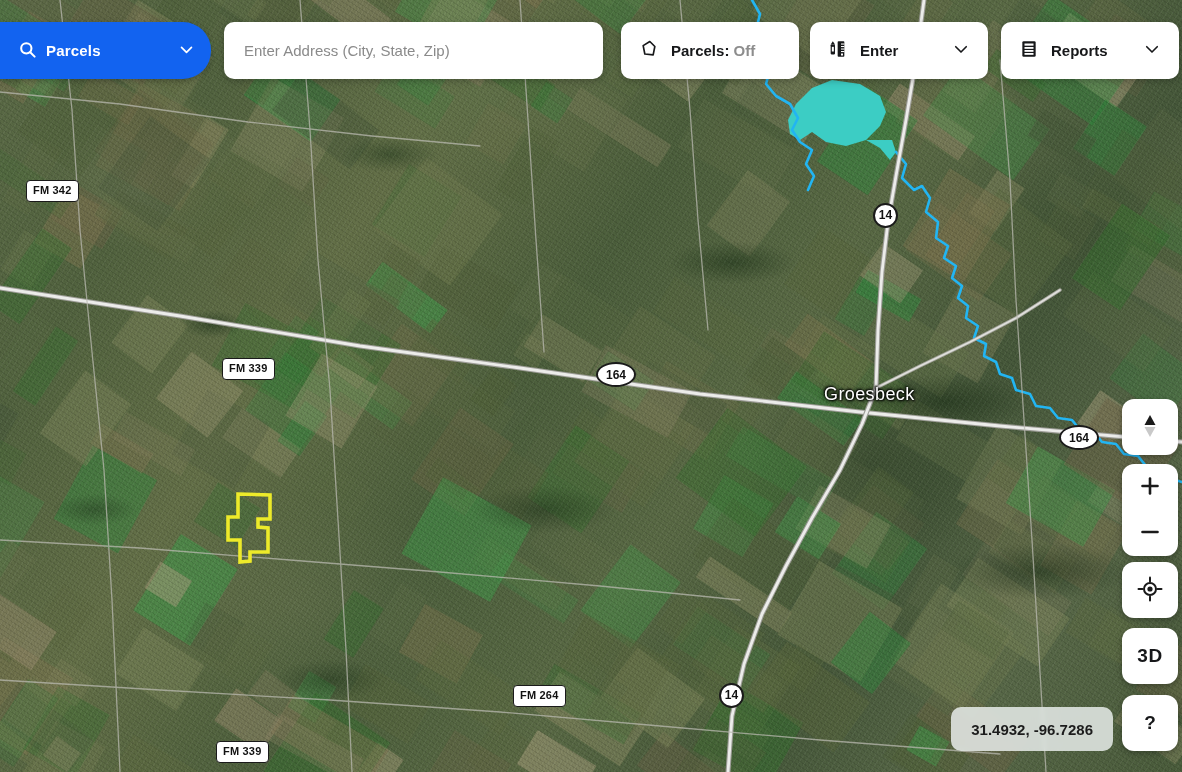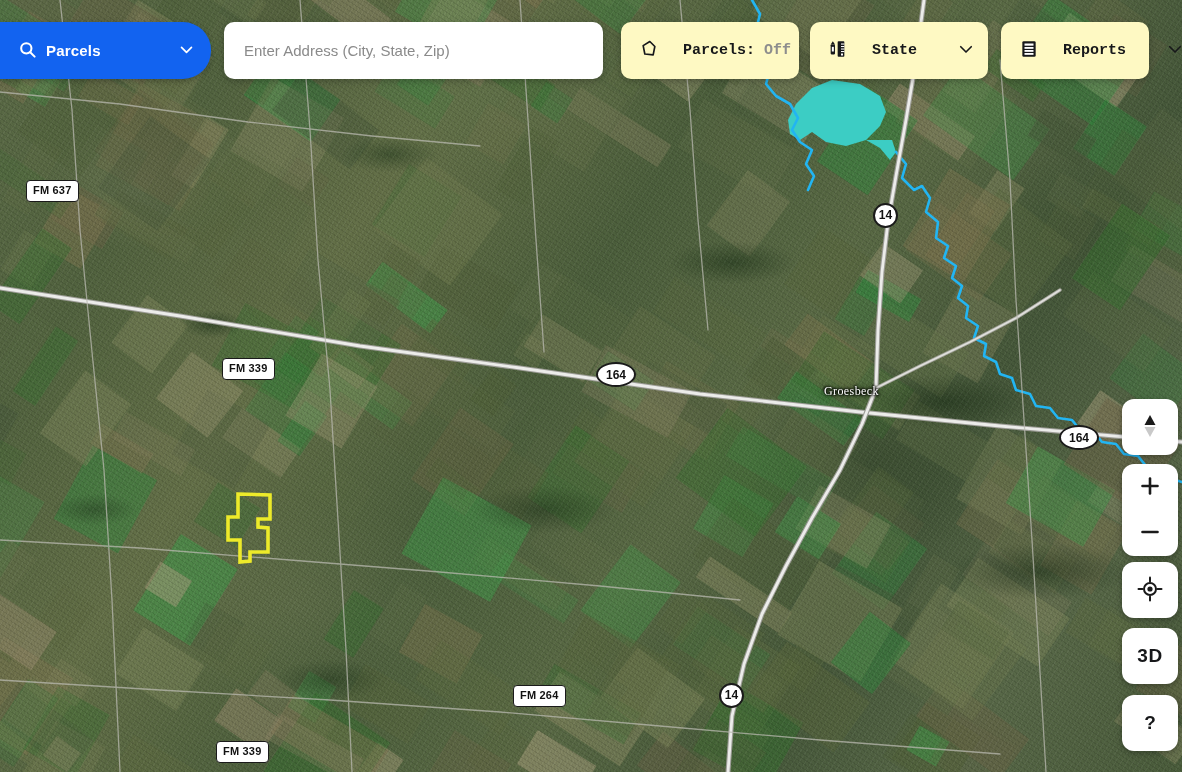--- a/index.html
+++ b/index.html
@@ -92,27 +92,26 @@
   .shield.circle {
     border-radius: 50%;
     font-size: 12px;
     width: 25px; height: 25px;
     line-height: 21px;
     border-width: 2px;
   }
   .place-label {
     position: absolute;
     color: #ffffff;
-    font-size: 12px;
+    font-size: 18px;
     letter-spacing: .4px;
     white-space: nowrap;
     text-shadow:
       0 0 3px rgba(0,0,0,.95), 0 0 6px rgba(0,0,0,.8),
       1px 1px 2px rgba(0,0,0,.9), -1px -1px 2px rgba(0,0,0,.9);
-    font-family: Liberation Serif, serif;
   }
 
   .address-btn {
     position: absolute;
     left: 0; top: 22px;
     height: 57px;
     width: 211px;
     background: #1263f0;
     border: none;
     border-radius: 0 28px 28px 0;
@@ -152,43 +151,43 @@
     font-size: 15px;
     color: #2a2a2a;
     background: transparent;
   }
   .address-input::placeholder { color: #8a8a8a; }
 
   .pill {
     position: absolute;
     top: 22px;
     height: 57px;
-    background: #fef9c3;
+    background: #ffffff;
     border: none;
     border-radius: 10px;
     box-shadow: 0 2px 7px rgba(0,0,0,.25);
     display: flex;
     align-items: center;
     padding: 0 18px;
-    gap: 24px;
+    gap: 12px;
     cursor: pointer;
-    font-family: Liberation Mono, monospace;
+    font-family: Liberation Sans, sans-serif;
   }
   .pill .lbl {
     font-size: 15px;
     font-weight: bold;
     color: #17181a;
     white-space: nowrap;
   }
   .pill .lbl .off { color: #8d8d8d; }
   .pill .chev { margin-left: auto; padding-left: 16px; }
 
   #pill-parcels { left: 621px; width: 178px; }
   #pill-tools   { left: 810px; width: 178px; }
-  #pill-reports { left: 1001px; width: 148px; }
+  #pill-reports { left: 1001px; width: 178px; }
   .ctrl {
     width: 56px;
     background: #ffffff;
     border: none;
     border-radius: 12px;
     box-shadow: 0 2px 6px rgba(0,0,0,.3);
     display: flex;
     align-items: center;
     justify-content: center;
     cursor: pointer;
@@ -600,21 +599,21 @@
 
     <g>
       <path d="M238 494 L270 495 L270 519 L258 519 L258 527 L268 528 L268 552
                L250 552 L250 561 L240 562 L240 540 L228 540 L228 517 L238 517 Z" fill="none" stroke="#edea2a" stroke-width="3.6" stroke-linejoin="miter" stroke-linecap="square"></path>
     </g>
   </svg>
 
   <div>
     <div class="place-label" style="left:824px; top:384px;">Groesbeck</div>
 
-    <div class="shield fm" style="left:26px; top:180px;">FM 637</div>
+    <div class="shield fm" style="left:26px; top:180px;">FM 342</div>
     <div class="shield fm" style="left:222px; top:358px;">FM 339</div>
     <div class="shield oval" style="left:596px; top:362px;">164</div>
     <div class="shield circle" style="left:873px; top:203px;">14</div>
     <div class="shield oval" style="left:1059px; top:425px;">164</div>
     <div class="shield fm" style="left:513px; top:685px;">FM 264</div>
     <div class="shield circle" style="left:719px; top:683px;">14</div>
     <div class="shield fm" style="left:216px; top:741px;">FM 339</div>
   </div>
 
   <div>
@@ -659,21 +658,21 @@
             <rect x="4.6" y="9.4" width="2.4" height="5.6" fill="#ffffff"></rect>
             <rect x="11.6" y="2.6" width="8" height="18.8" rx="1"></rect>
             <rect x="15.6" y="5.4" width="4" height="1.3" fill="#ffffff"></rect>
             <rect x="15.6" y="8.4" width="4" height="1.3" fill="#ffffff"></rect>
             <rect x="15.6" y="11.4" width="4" height="1.3" fill="#ffffff"></rect>
             <rect x="15.6" y="14.4" width="4" height="1.3" fill="#ffffff"></rect>
             <rect x="15.6" y="17.4" width="2.4" height="2.4" fill="#ffffff"></rect>
           </g>
         </svg>
       </span>
-      <span class="lbl">State</span>
+      <span class="lbl">Enter</span>
       <span class="chev">
         <svg width="18" height="18" viewBox="0 0 24 24" fill="none" stroke="#17181a" stroke-width="2.2" stroke-linecap="round" stroke-linejoin="round">
           <polyline points="5,9 12,16 19,9"></polyline>
         </svg>
       </span>
     </button>
 
     <button class="pill" id="pill-reports">
       <span>
         <svg width="20" height="20" viewBox="0 0 24 24">
@@ -735,14 +734,15 @@
           <line x1="20.5" y1="13" x2="24.5" y2="13" stroke-linecap="round"></line>
         </svg>
       </span>
     </button>
 
     <button class="ctrl" id="ctrl-3d">3D</button>
 
     <button class="ctrl" id="ctrl-help">?</button>
   </div>
 
+  <div class="coords">31.4932, -96.7286</div>
 
 </div>
 
 </body></html>

